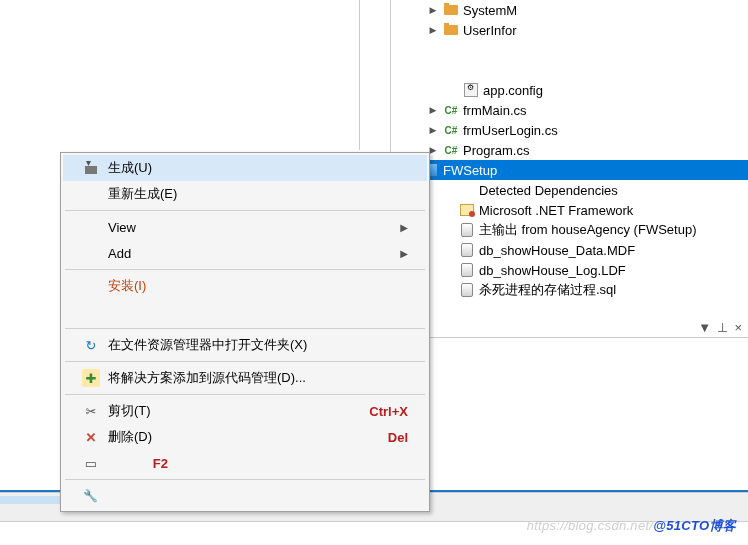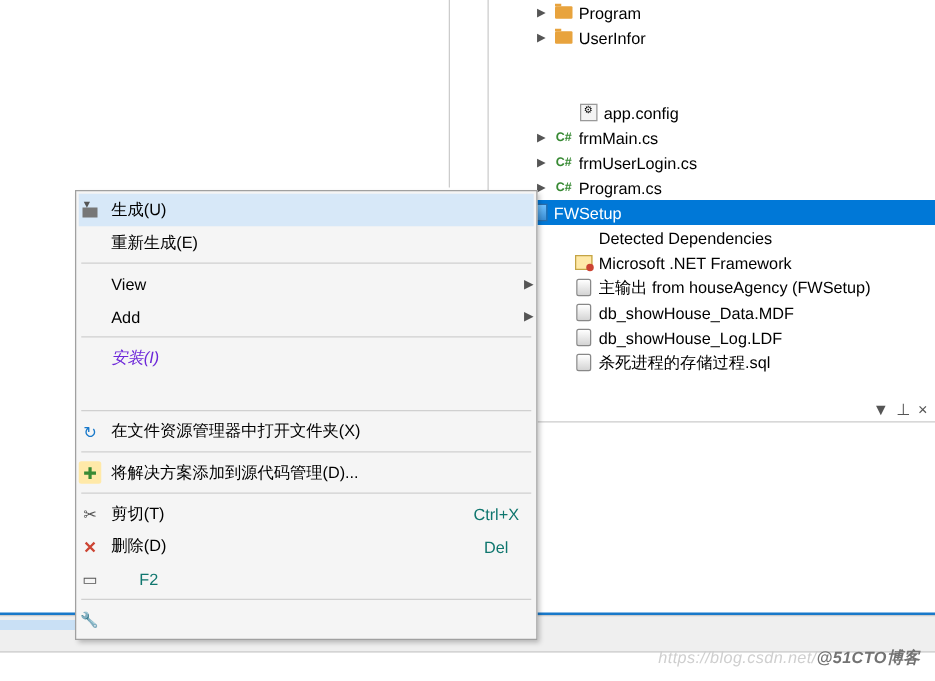--- a/index.html
+++ b/index.html
@@ -17,52 +17,52 @@
 .folder { background:#e8a33d; border-radius:1px; width:14px; height:10px; position:relative; }
 .folder::before { content:""; position:absolute; top:-2px; left:0; width:5px; height:2px; background:#e8a33d; }
 .csfile { color:#388a34; font-weight:bold; font-size:10px; }
 .cfgfile { width:14px; height:14px; border:1px solid #999; background:#f4f4f4; position:relative; }
 .cfgfile::before { content:"⚙"; font-size:8px; position:absolute; left:2px; top:-1px;}
 .dbfile { width:12px; height:14px; background:linear-gradient(#fff,#d4d4d4); border:1px solid #888; border-radius:2px; }
 .setupicon { width:14px; height:14px; background:linear-gradient(#6ec1ff,#3a8ed4); border:1px solid #2a6ca8; }
 .netfolder { width:14px; height:12px; background:#ffe9a8; border:1px solid #c4a445; position:relative; }
 .netfolder::after { content:""; position:absolute; width:6px; height:6px; border-radius:50%; background:#c43; right:-2px; bottom:-2px; }
 .ctxmenu { position:absolute; left:60px; top:152px; width:370px; background:#f5f5f5; border:1px solid #a0a0a0; box-shadow:2px 2px 4px rgba(0,0,0,0.25); padding:2px; z-index:10; }
-.ctx-item { display:flex; align-items:center; height:26px; padding:0 0; gap:8px; }
+.ctx-item { display:flex; align-items:center; height:26px; padding:0 19px; gap:8px; }
 .ctx-item.hover { background:#d7e8f8; }
-.ctx-item.disabled { color:#6d28d9;font-style:italic; }
+.ctx-item.disabled { color:#c2410c; }
 .ctx-icon { width:18px; height:18px; display:inline-flex; align-items:center; justify-content:center; color:#555; font-size:13px; }
 .ctx-label { flex:1; }
-.ctx-short { width:60px; text-align:center; color:#0f766e; }
+.ctx-short { width:60px; text-align:right; color:#b91c1c;font-weight:bold; }
 .ctx-arrow { color:#555; font-size:10px; }
 .ctx-sep { height:1px; background:#d0d0d0; margin:3px 2px; }
 .pinrow { position:absolute; left:430px; top:318px; right:0; display:flex; justify-content:flex-end; align-items:center; height:20px; gap:6px; padding-right:6px; color:#555; font-size:12px; border-bottom:1px solid #ccc; }
 .blueline { position:absolute; left:0; right:0; top:490px; height:2px; background:#1979ca; }
 .grayback { position:absolute; left:0; top:492px; right:0; height:30px; background:#efefef; border-top:1px solid #ccc; border-bottom:1px solid #ccc;}
 .watermark { position:absolute; right:12px; bottom:10px; color:#cfcfcf; font-size:13px; font-style:italic; letter-spacing:0.3px; }
-.watermark .b { color:#737373; font-weight:600; }
+.watermark .b { color:#1d4ed8; font-weight:600; }
 .leftblue { position:absolute; left:0; top:496px; width:60px; height:8px; background:#c9e0f5; }
 .build-icon{width:16px;height:16px;position:relative;}
 .build-icon::before{content:"";position:absolute;left:2px;top:6px;width:12px;height:8px;background:#777;}
 .build-icon::after{content:"▾";position:absolute;left:3px;top:-3px;color:#555;font-size:10px;}
 </style>
 </head>
 <body>
 
 <div class="leftpanel">
   <div class="leftwhite"></div>
 </div>
 
 <div class="tree" id="tree">
     <div class="tree-row indent1">
       <span class="expander">▶</span>
       <span class="ficon">
         <span class="folder"></span>
       </span>
-      <span>Program</span>
+      <span>SystemM</span>
     </div>
     <div class="tree-row indent1">
       <span class="expander">▶</span>
       <span class="ficon">
         <span class="folder"></span>
       </span>
       <span>UserInfor</span>
     </div>
     <div class="tree-row indent2">
       <span class="expander"></span>

